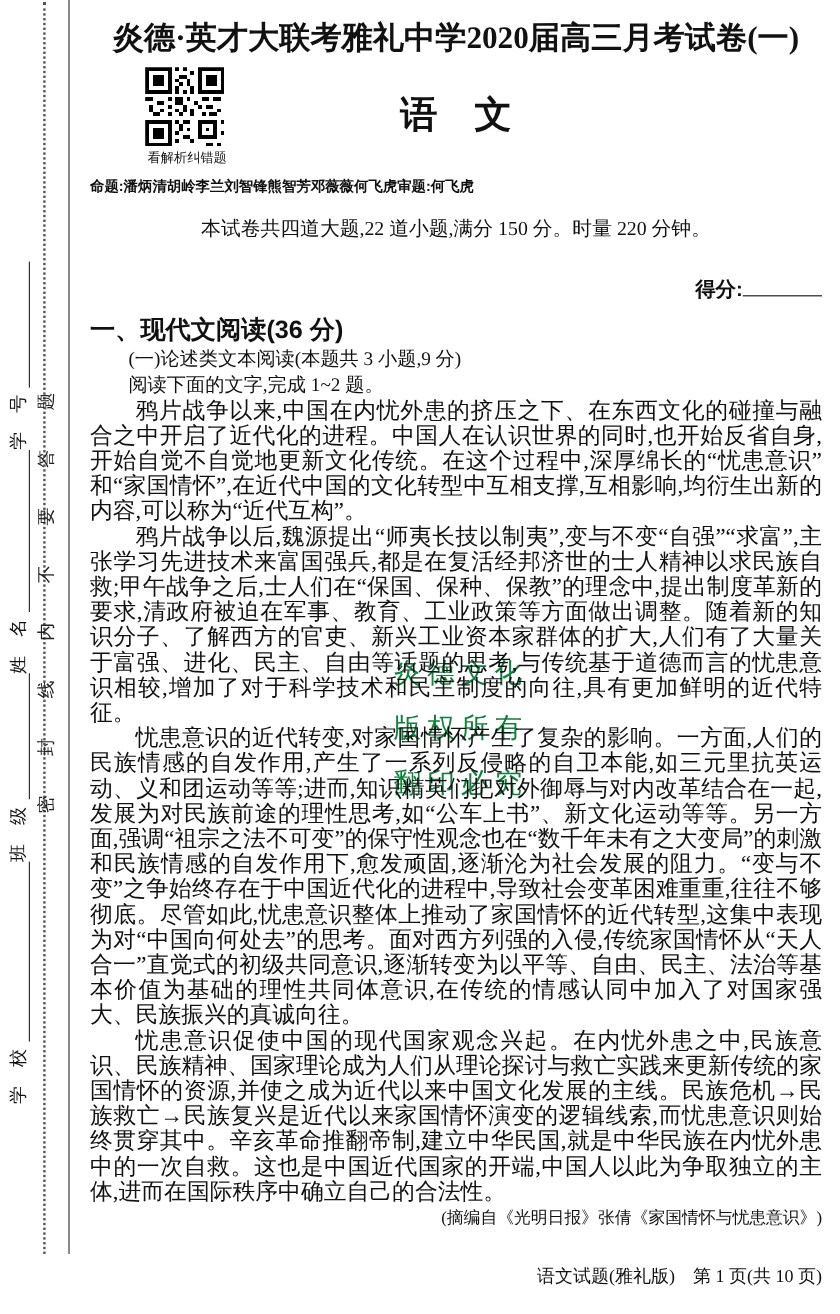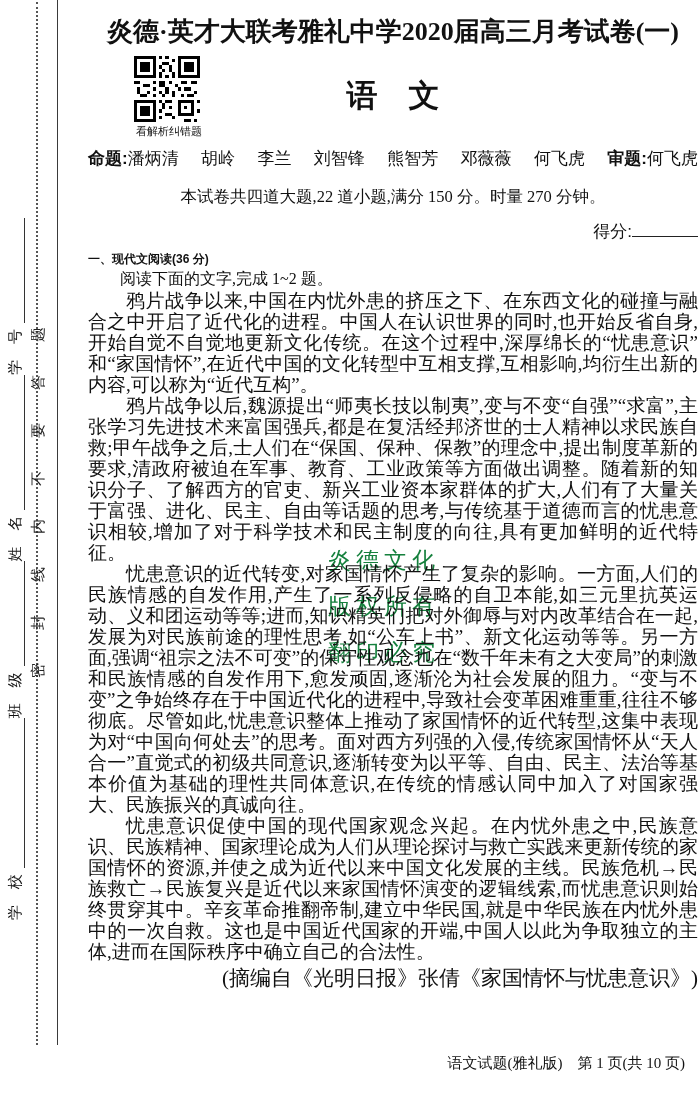--- a/index.html
+++ b/index.html
@@ -34,55 +34,55 @@
     transform:rotate(-90deg);transform-origin:0 0;
     font-size:15px;letter-spacing:33px;white-space:nowrap;color:#222;
   }
   
   .watermark{
     position:absolute;left:328px;top:538px;z-index:0;
     color:#15803d;font-size:23px;letter-spacing:5px;
     line-height:46px;text-align:center;white-space:nowrap;
   }
   
-  .content{position:absolute;left:88px;top:0;width:610px;z-index:1;}
+  .content{position:absolute;left:75px;top:0;width:610px;z-index:1;}
   .exam-title{
     margin:14px 0 0 0;
     font-size:26px;font-weight:bold;text-align:center;white-space:nowrap;
     font-family:"Liberation Serif",serif;letter-spacing:0px;
   }
   .qr-wrap{position:absolute;left:44px;top:56px;width:70px;text-align:right;}
   .qr-wrap svg{display:block;margin:0 auto;}
   .qr-caption{font-size:11px;margin-top:2px;letter-spacing:0px;font-family:"Liberation Sans",sans-serif;}
   .subject-title{
     margin-top:26px;
     font-size:31px;font-weight:bold;text-align:center;
     font-family:Liberation Serif, serif;
   }
   .setters-row{
     margin-top:30px;
-    display:flex;justify-content:space-between;align-items:baseline;
-    font-size:17px;white-space:nowrap;
+    display:flex;align-items:baseline;
+    font-size:12px;white-space:nowrap;font-weight:bold;
   }
   .setters-row b{font-family:"Liberation Sans",sans-serif;}
   .exam-info{margin-top:16px;text-align:center;font-size:16.5px;}
-  .score-line{margin-top:12px;text-align:right;font-size:17px;font-weight:normal;
+  .score-line{margin-top:28px;text-align:right;font-size:17px;font-weight:bold;
     font-family:"Liberation Sans",sans-serif;}
   .score-blank{display:inline-block;width:66px;height:15px;border-bottom:1.5px solid #222;}
   .section-heading{
-    margin-top:8px;font-size:12px;font-weight:bold;
+    margin-top:8px;font-size:21px;font-weight:bold;
     font-family:"Liberation Sans",sans-serif;
   }
   .sub-line{font-size:16px;text-indent:2em;line-height:21.5px;}
   .article p{
     margin:0;font-size:19px;line-height:21px;
     text-align:justify;text-indent:2em;
     font-family:"Liberation Serif",serif;
   }
-  .attribution{margin-top:2px;text-align:right;font-size:21px;}
+  .attribution{margin-top:2px;text-align:right;font-size:14px;}
   .page-footer{
     position:absolute;left:75px;width:610px;bottom:22px;
     text-align:right;font-size:15px;z-index:1;
   }
 </style>
 </head>
 <body>
 
 <div class="page">
 
@@ -191,27 +191,28 @@
       <span><b>命题:</b><span>潘炳清</span></span>
       <span>胡岭</span>
       <span>李兰</span>
       <span>刘智锋</span>
       <span>熊智芳</span>
       <span>邓薇薇</span>
       <span>何飞虎</span>
       <span><b>审题:</b><span>何飞虎</span></span>
     </div>
 
-    <div class="exam-info">本试卷共四道大题,22 道小题,满分 150 分。时量 270 分钟。</div>
+    <div class="exam-info">本试卷共四道大题,22 道小题,满分 150 分。时量 220 分钟。</div>
 
     <div class="score-line">
       <span>得分:</span><span class="score-blank"></span>
     </div>
 
     <div class="section-heading">一、现代文阅读(36 分)</div>
+    <div class="sub-line">(一)论述类文本阅读(本题共 3 小题,9 分)</div>
     <div class="sub-line">阅读下面的文字,完成 1~2 题。</div>
 
     <div class="article">
       <p>鸦片战争以来,中国在内忧外患的挤压之下、在东西文化的碰撞与融合之中开启了近代化的进程。中国人在认识世界的同时,也开始反省自身,开始自觉不自觉地更新文化传统。在这个过程中,深厚绵长的“忧患意识”和“家国情怀”,在近代中国的文化转型中互相支撑,互相影响,均衍生出新的内容,可以称为“近代互构”。</p>
       <p>鸦片战争以后,魏源提出“师夷长技以制夷”,变与不变“自强”“求富”,主张学习先进技术来富国强兵,都是在复活经邦济世的士人精神以求民族自救;甲午战争之后,士人们在“保国、保种、保教”的理念中,提出制度革新的要求,清政府被迫在军事、教育、工业政策等方面做出调整。随着新的知识分子、了解西方的官吏、新兴工业资本家群体的扩大,人们有了大量关于富强、进化、民主、自由等话题的思考,与传统基于道德而言的忧患意识相较,增加了对于科学技术和民主制度的向往,具有更加鲜明的近代特征。</p>
       <p>忧患意识的近代转变,对家国情怀产生了复杂的影响。一方面,人们的民族情感的自发作用,产生了一系列反侵略的自卫本能,如三元里抗英运动、义和团运动等等;进而,知识精英们把对外御辱与对内改革结合在一起,发展为对民族前途的理性思考,如“公车上书”、新文化运动等等。另一方面,强调“祖宗之法不可变”的保守性观念也在“数千年未有之大变局”的刺激和民族情感的自发作用下,愈发顽固,逐渐沦为社会发展的阻力。“变与不变”之争始终存在于中国近代化的进程中,导致社会变革困难重重,往往不够彻底。尽管如此,忧患意识整体上推动了家国情怀的近代转型,这集中表现为对“中国向何处去”的思考。面对西方列强的入侵,传统家国情怀从“天人合一”直觉式的初级共同意识,逐渐转变为以平等、自由、民主、法治等基本价值为基础的理性共同体意识,在传统的情感认同中加入了对国家强大、民族振兴的真诚向往。</p>
       <p>忧患意识促使中国的现代国家观念兴起。在内忧外患之中,民族意识、民族精神、国家理论成为人们从理论探讨与救亡实践来更新传统的家国情怀的资源,并使之成为近代以来中国文化发展的主线。民族危机→民族救亡→民族复兴是近代以来家国情怀演变的逻辑线索,而忧患意识则始终贯穿其中。辛亥革命推翻帝制,建立中华民国,就是中华民族在内忧外患中的一次自救。这也是中国近代国家的开端,中国人以此为争取独立的主体,进而在国际秩序中确立自己的合法性。</p>
     </div>
 
     <div class="attribution">(摘编自《光明日报》张倩《家国情怀与忧患意识》)</div>

